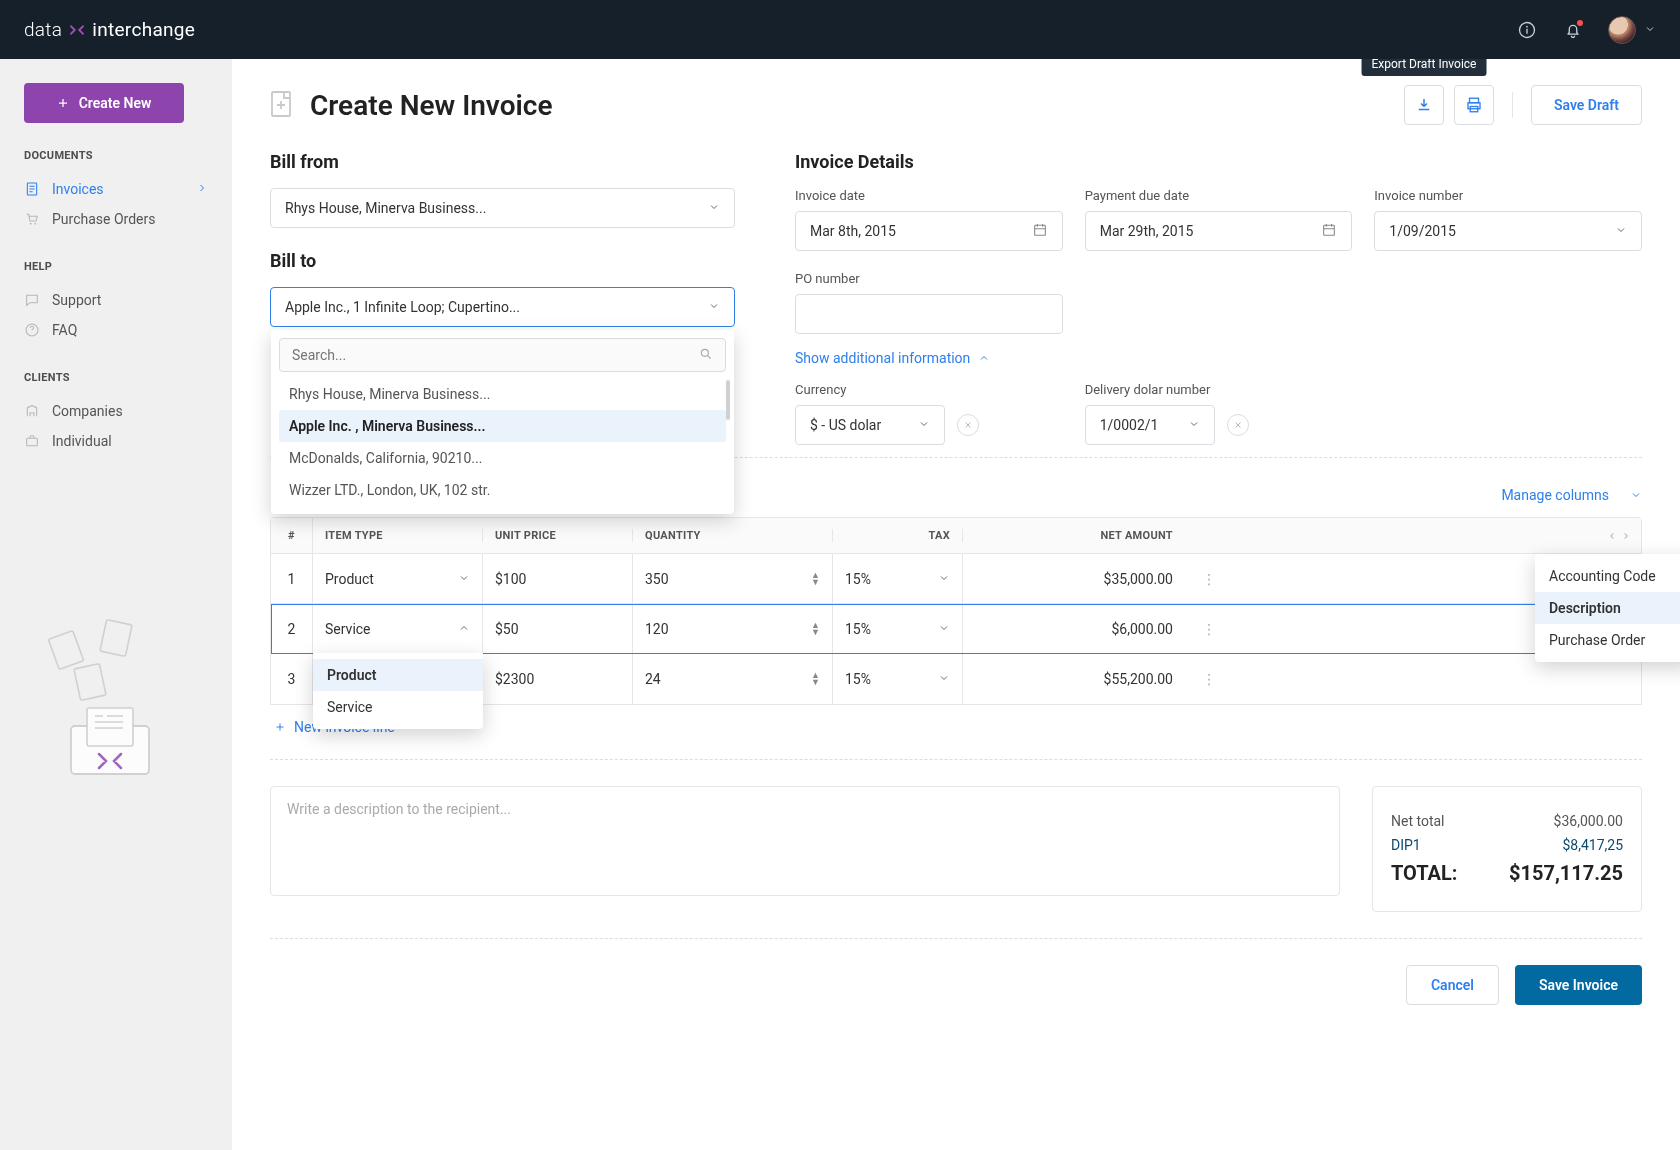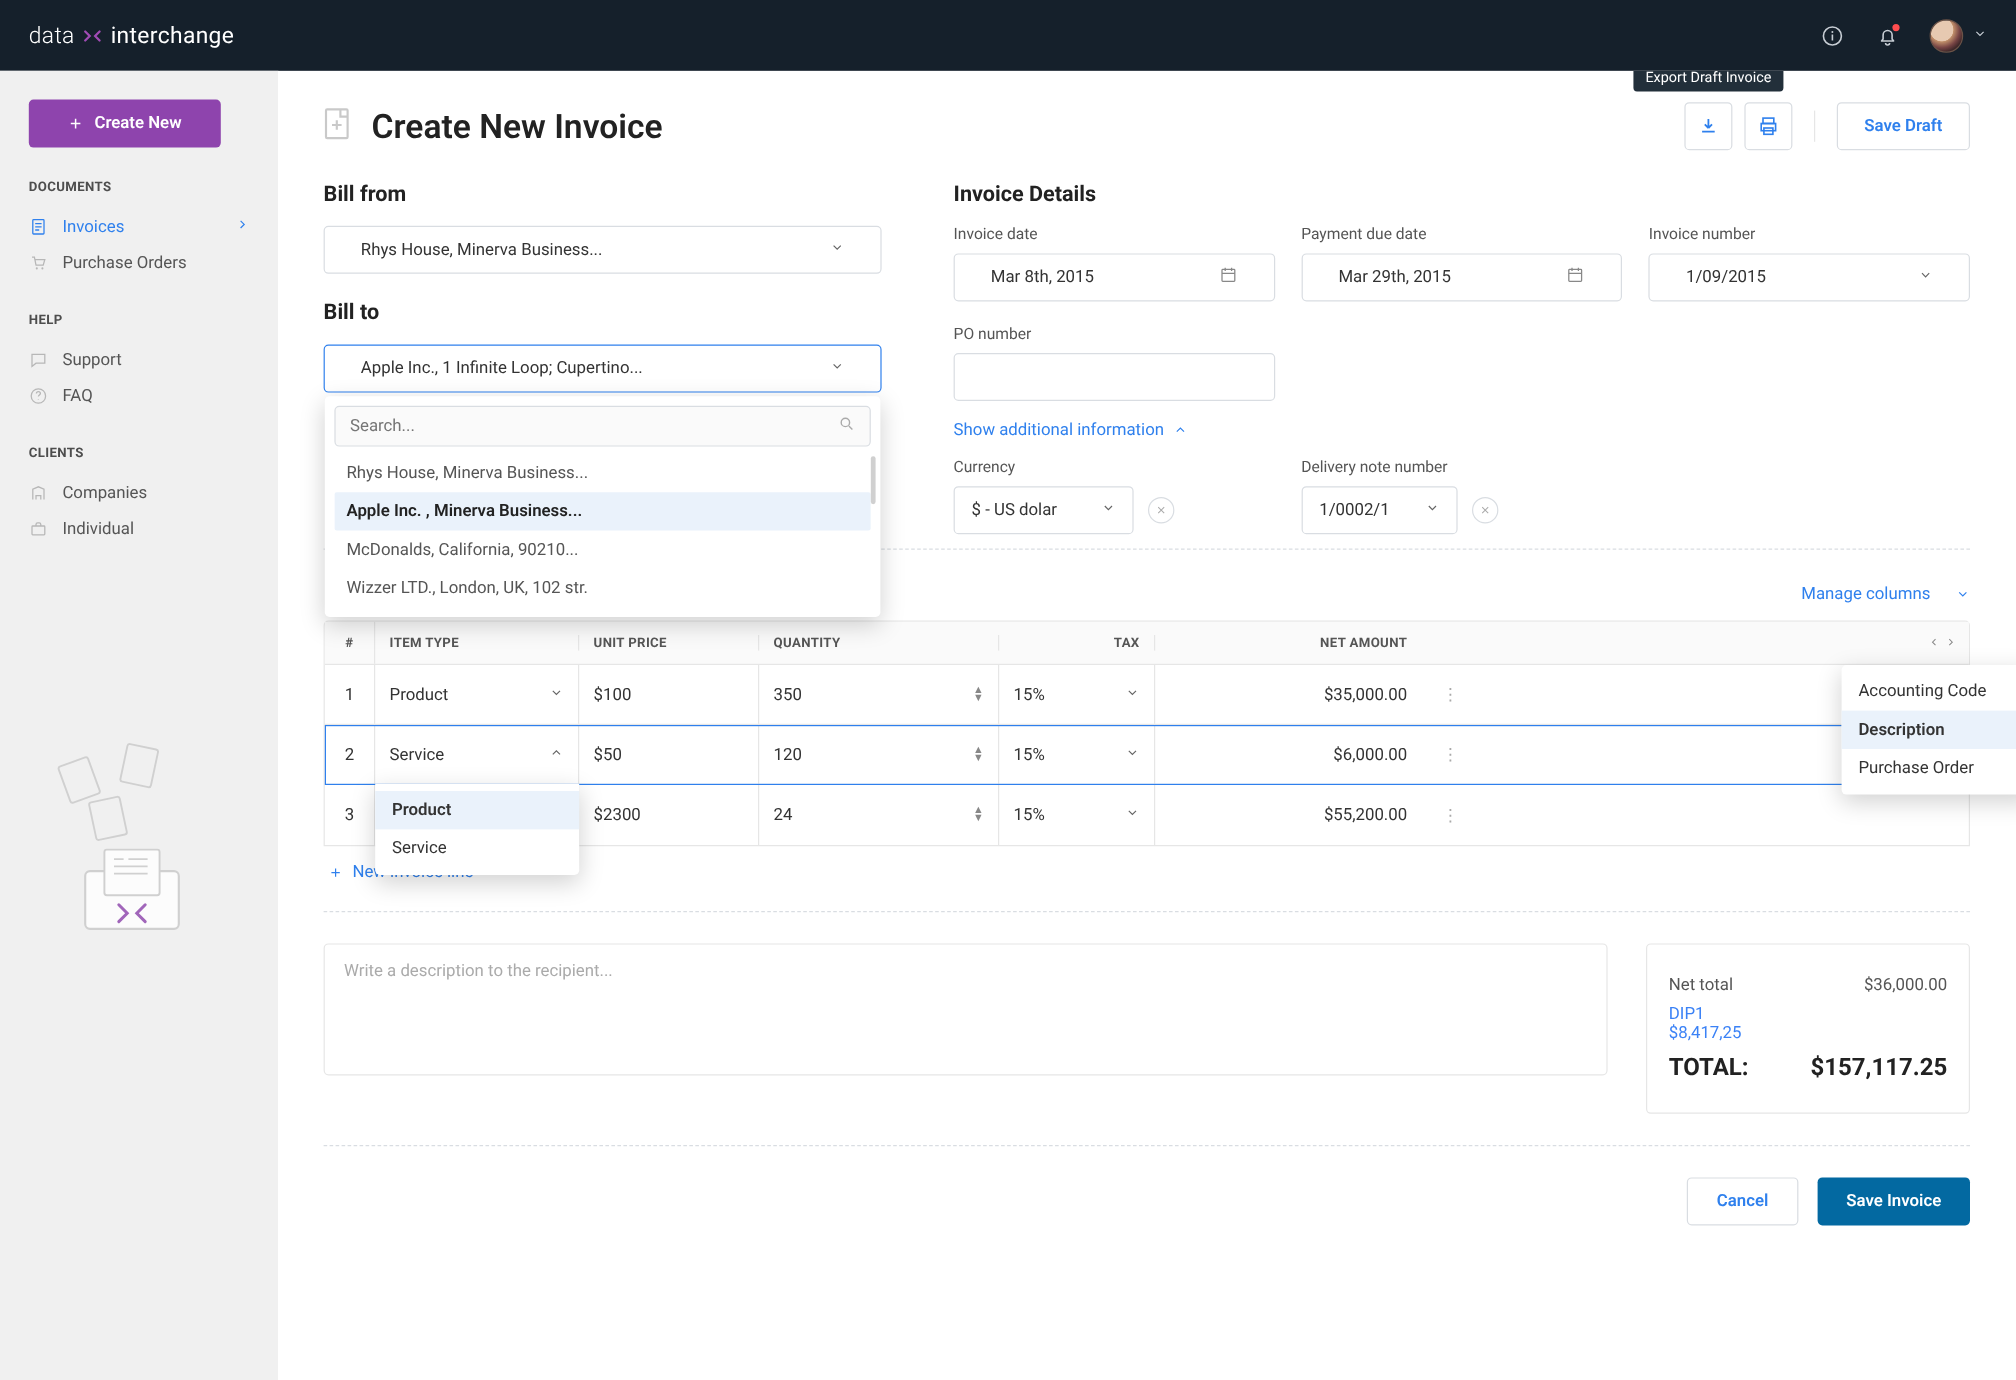--- a/index.html
+++ b/index.html
@@ -42,21 +42,21 @@
 .vdiv { width: 1px; height: 26px; background: #e6e6e6; margin: 0 8px; }
 .save-draft { padding: 0 22px; height: 40px; border: 1px solid #d9dde2; border-radius: 4px; display: inline-flex; align-items: center; color: #2f80ed; font-weight: 600; cursor: pointer; background:#fff;}
 
 
 .form-cols { display: flex; gap: 60px; margin-bottom: 12px; }
 .col-left { width: 465px; }
 .col-right { flex: 1; }
 
 .sec-h { font-size: 18px; font-weight: 700; color: #222; margin-bottom: 16px; }
 .label { font-size: 13px; color: #555; margin-bottom: 8px; display: block; }
-.field { height: 40px; border: 1px solid #d9dde2; border-radius: 4px; display: flex; align-items: center; padding: 0 30px; background: #fff; color: #333; font-size: 14px; position: relative;}
+.field { height: 40px; border: 1px solid #d9dde2; border-radius: 4px; display: flex; align-items: center; padding: 0 14px; background: #fff; color: #333; font-size: 14px; position: relative;}
 .field .caret { margin-left: auto; color: #666; }
 .field.focus { border: 1px solid #2f80ed; }
 .mb20 { margin-bottom: 22px; }
 
 
 .dd-panel { position: absolute; top: calc(100% + 4px); left: 0; right: 0; background: #fff; border-radius: 4px; box-shadow: 0 6px 20px rgba(0,0,0,0.18); z-index: 50; padding: 8px;}
 .dd-search { height: 34px; border: 1px solid #d9dde2; border-radius: 4px; background: #fafafa; display: flex; align-items: center; padding: 0 12px; margin-bottom: 6px; }
 .dd-search input { flex: 1; border: none; outline: none; background: transparent; font-size: 14px; color: #555; }
 .dd-search .mag { color: #aaa; }
 .dd-list { max-height: 150px; overflow: auto; }
@@ -111,21 +111,21 @@
 .new-line { color: #2f80ed; font-size: 14px; cursor: pointer; padding: 14px 4px; display:flex; align-items:center; gap:8px;}
 
 
 .dashdiv { border-top: 1px dashed #d9dde2; margin: 10px 0 26px 0;}
 
 
 .bottom-row { display:flex; gap: 32px; align-items:flex-start;}
 .desc-box { flex:1; height: 110px; border:1px solid #e6e6e6; border-radius:4px; padding:14px 16px; color:#aaa; font-size:14px;}
 .totals { width: 270px; border:1px solid #e6e6e6; border-radius:4px; padding: 26px 18px;}
 .totals .line { display:flex; justify-content:space-between; margin-bottom:8px; font-size:14px; color:#555;}
-.totals .line.dim{color:#3b82f6;flex-direction:column;}
+.totals .line.dim{color:#0c4a6e;}
 .totals .total { display:flex; justify-content:space-between; font-size:20px; font-weight:700; color:#222; margin-top:8px;}
 
 .dashdiv2 { border-top: 1px dashed #d9dde2; margin: 26px 0 0 0;}
 .footer-actions { display:flex; justify-content:flex-end; gap:16px; margin-top:26px;}
 .btn-sec { padding:0 24px; height:40px; border:1px solid #d9dde2; border-radius:4px; color:#2f80ed; font-weight:600; display:inline-flex; align-items:center; cursor:pointer; background:#fff;}
 .btn-pri { padding:0 24px; height:40px; border-radius:4px; background:#0369a1; color:#fff; font-weight:600; display:inline-flex; align-items:center; cursor:pointer;}
 
 
 .illus { margin-top: 160px; display:flex; justify-content:center; }
 .illus svg{opacity:0.8}
@@ -390,21 +390,21 @@
                     </svg></span>
               </div>
               <span class="round-x">
                   <svg width="10" height="10" viewBox="0 0 24 24">
                     <path d="M6 6l12 12M18 6L6 18" stroke="#aaa" stroke-width="2"></path>
                   </svg>
                 </span>
             </div>
           </div>
           <div>
-            <div class="label">Delivery note number</div>
+            <div class="label">Delivery dolar number</div>
             <div class="sel-row">
               <div class="sel" style="flex:0 0 130px">
                 <span>1/0002/1</span>
                 <span class="caret"><svg width="12" height="12" viewBox="0 0 24 24">
                       <path d="M6 9l6 6 6-6" stroke="#666" stroke-width="2" fill="none"></path>
                     </svg></span>
               </div>
               <span class="round-x">
                   <svg width="10" height="10" viewBox="0 0 24 24">
                     <path d="M6 6l12 12M18 6L6 18" stroke="#aaa" stroke-width="2"></path>

